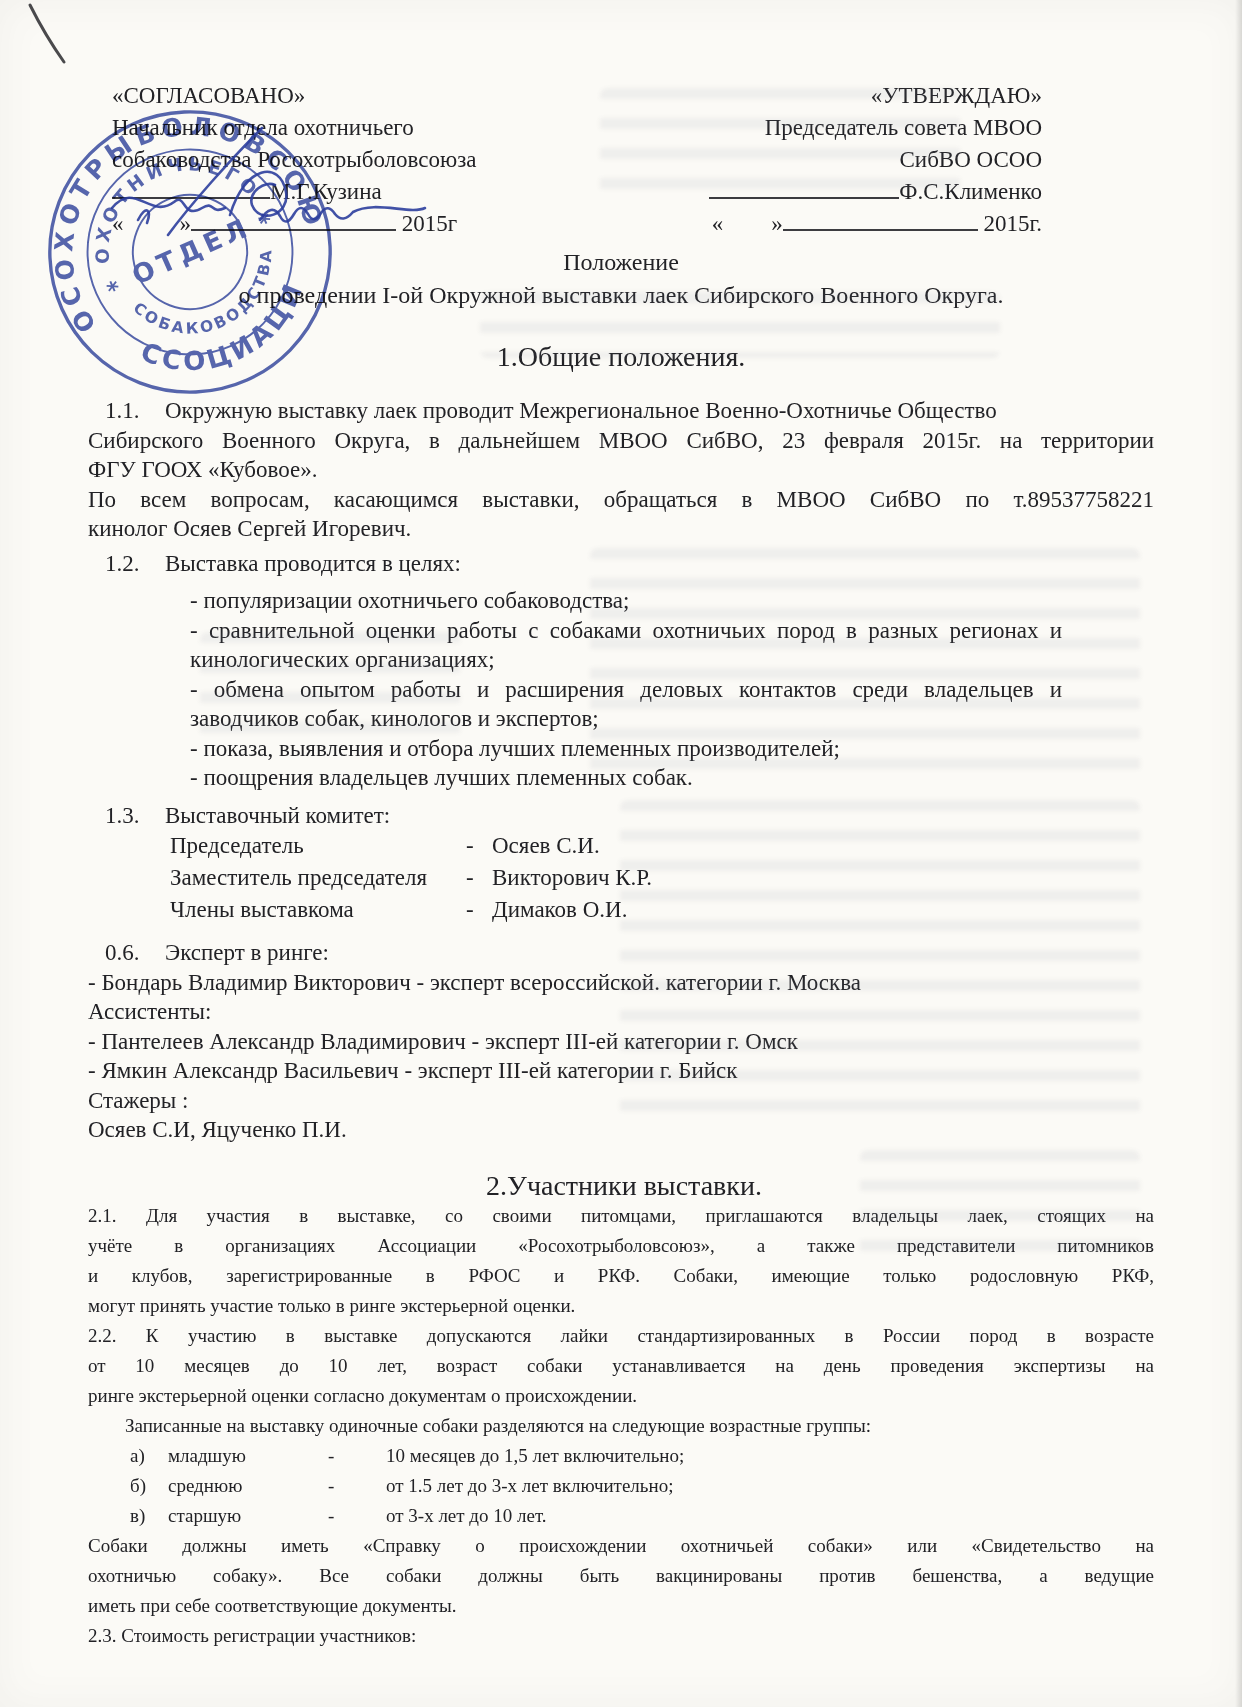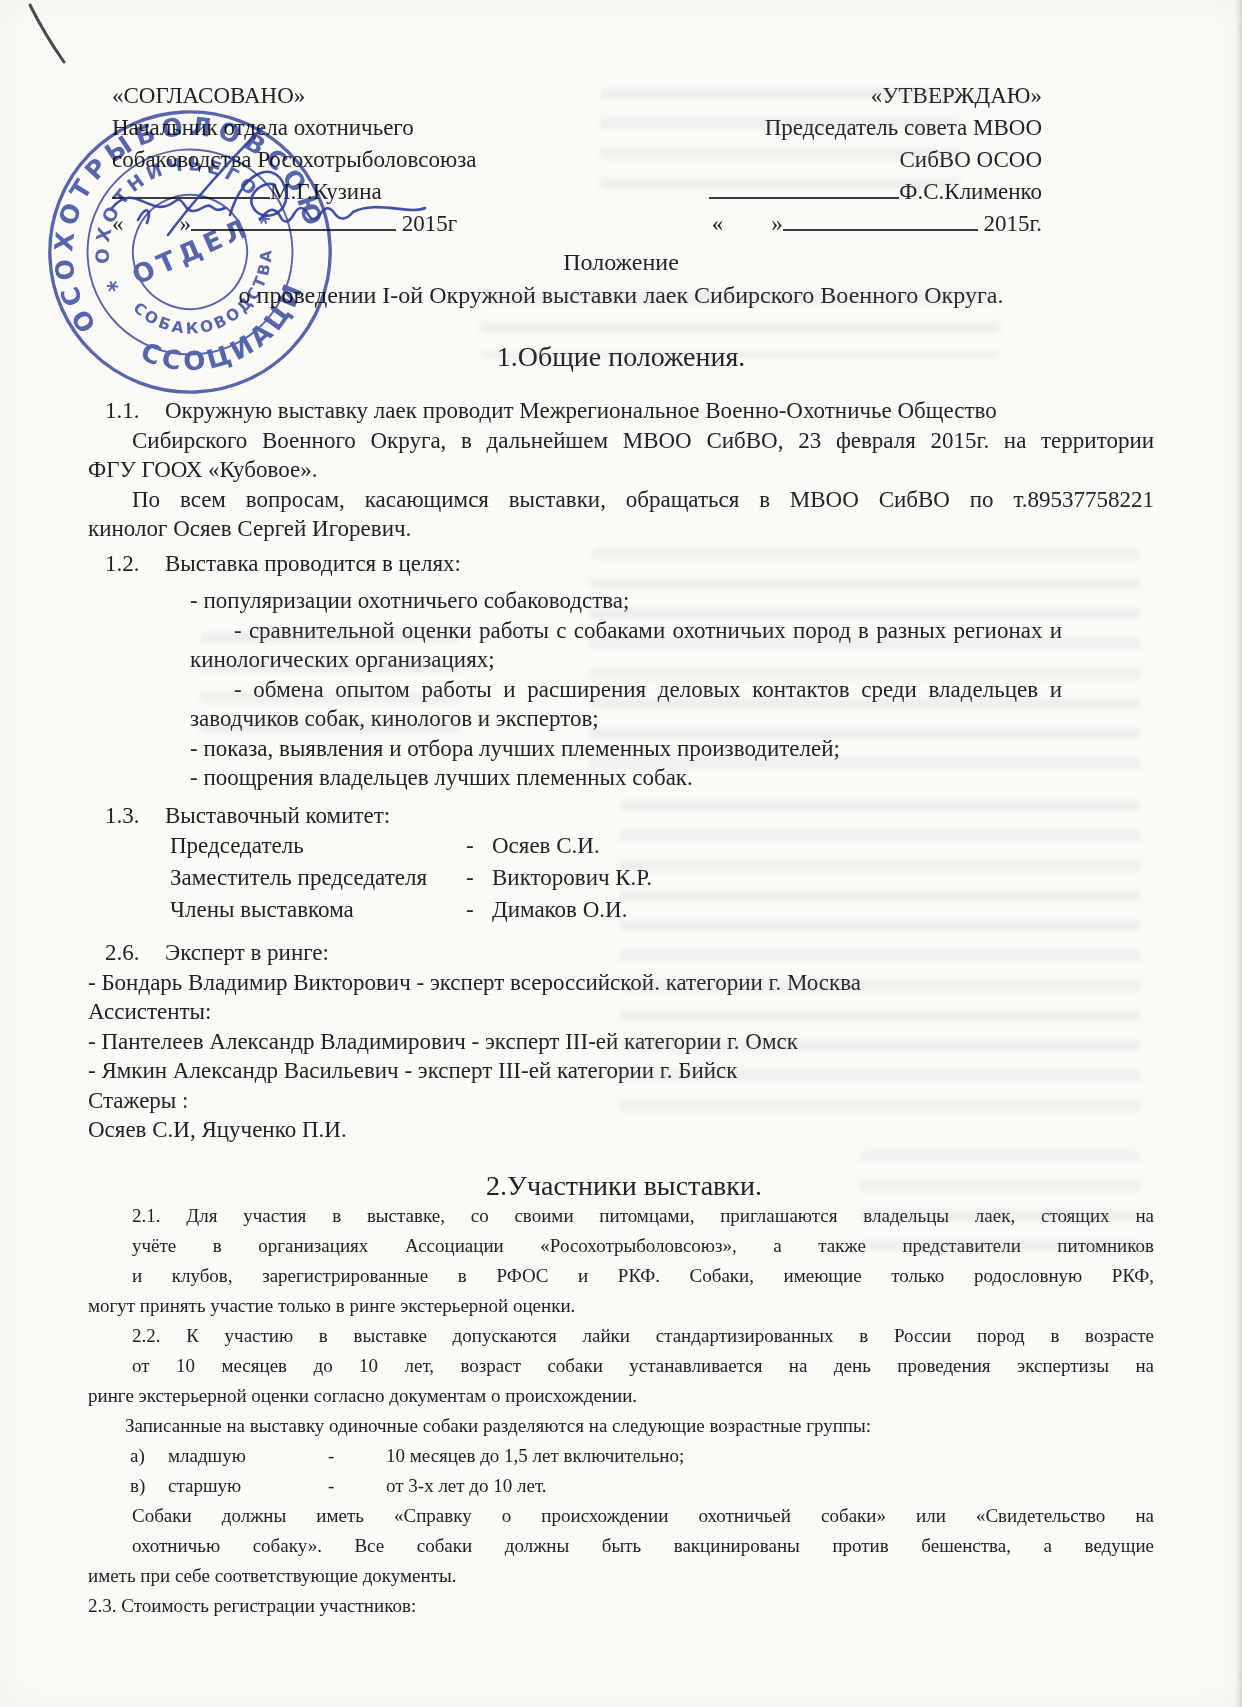--- a/index.html
+++ b/index.html
@@ -53,21 +53,21 @@
   .pen-mark path{fill:none;stroke:#2a2a2e;stroke-width:3;stroke-linecap:round;opacity:.85;}
 
   
   .title{margin-top:6px;text-align:center;font-size:24px;line-height:33px;}
   .s-heading{text-align:center;font-size:28px;line-height:30px;margin-top:30px;}
   .s2h{margin-top:26px;padding-left:6px;}
 
   .body1{margin:24px 88px 0 88px;font-size:23px;line-height:29.5px;}
   .body2{margin:0 88px 0 88px;font-size:19px;line-height:30px;}
   .ln{min-height:1em;}
-  .jl{text-align:justify;text-align-last:justify;margin-left:44px;}
+  .jl{text-align:justify;text-align-last:justify;}
   .pnum{display:inline-block;width:60px;margin-left:17px;}
   .mt5{margin-top:5px;} .mt12{margin-top:12px;} .mt26{}
 
   .goals{margin-left:102px;width:872px;margin-top:8px;margin-bottom:8px;}
   .committee{margin-left:82px;line-height:32px;}
   .crole{display:inline-block;width:296px;}
   .cdash{display:inline-block;width:26px;}
   .agerow{margin-left:42px;}
   .aletter{display:inline-block;width:38px;}
   .alabel{display:inline-block;width:160px;}
@@ -159,21 +159,21 @@
       <div class="ln">- поощрения владельцев лучших племенных собак.</div>
     </div>
 
     <div class="ln"><span class="pnum">1.3.</span><span>Выставочный комитет:</span></div>
     <div class="committee">
       <div><span class="crole">Председатель</span><span class="cdash">-</span><span class="cname">Осяев С.И.</span></div>
       <div><span class="crole">Заместитель председателя</span><span class="cdash">-</span><span class="cname">Викторович К.Р.</span></div>
       <div><span class="crole">Члены выставкома</span><span class="cdash">-</span><span class="cname">Димаков О.И.</span></div>
     </div>
 
-    <div class="ln mt12"><span class="pnum">2.6.</span><span>Эксперт в ринге:</span></div>
+    <div class="ln mt12"><span class="pnum">0.6.</span><span>Эксперт в ринге:</span></div>
     <div class="ln">- Бондарь Владимир Викторович - эксперт всероссийской. категории г. Москва</div>
     <div class="ln">Ассистенты:</div>
     <div class="ln">- Пантелеев Александр Владимирович - эксперт III-ей категории г. Омск</div>
     <div class="ln">- Ямкин Александр Васильевич - эксперт III-ей категории г. Бийск</div>
     <div class="ln mt26">Стажеры :</div>
     <div class="ln">Осяев С.И, Яцученко П.И.</div>
   </div>
 
   <div class="s-heading s2h">2.Участники выставки.</div>
 
@@ -183,20 +183,21 @@
     <div class="ln jl">и клубов, зарегистрированные в РФОС и РКФ. Собаки, имеющие только родословную РКФ,</div>
     <div class="ln">могут принять участие только в ринге экстерьерной оценки.</div>
 
     <div class="ln jl">2.2. К участию в выставке допускаются лайки стандартизированных в России пород в возрасте</div>
     <div class="ln jl">от 10 месяцев до 10 лет, возраст собаки устанавливается на день проведения экспертизы на</div>
     <div class="ln">ринге экстерьерной оценки согласно документам о происхождении.</div>
 
     <div class="ln indent37">Записанные на выставку одиночные собаки разделяются на следующие возрастные группы:</div>
 
     <div class="ln agerow"><span class="aletter">а)</span><span class="alabel">младшую</span><span class="adash">-</span><span>10 месяцев до 1,5 лет включительно;</span></div>
+    <div class="ln agerow"><span class="aletter">б)</span><span class="alabel">среднюю</span><span class="adash">-</span><span>от 1.5 лет до 3-х лет включительно;</span></div>
     <div class="ln agerow"><span class="aletter">в)</span><span class="alabel">старшую</span><span class="adash">-</span><span>от  3-х лет до 10 лет.</span></div>
 
     <div class="ln jl">Собаки должны иметь «Справку о происхождении охотничьей собаки» или «Свидетельство на</div>
     <div class="ln jl">охотничью собаку». Все собаки должны быть вакцинированы против бешенства, а ведущие</div>
     <div class="ln">иметь при себе соответствующие документы.</div>
 
     <div class="ln">2.3. Стоимость регистрации участников:</div>
   </div>
 
 </div>

